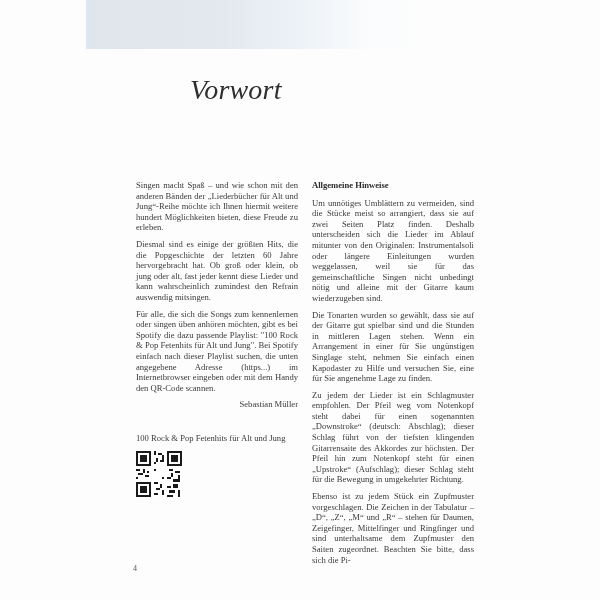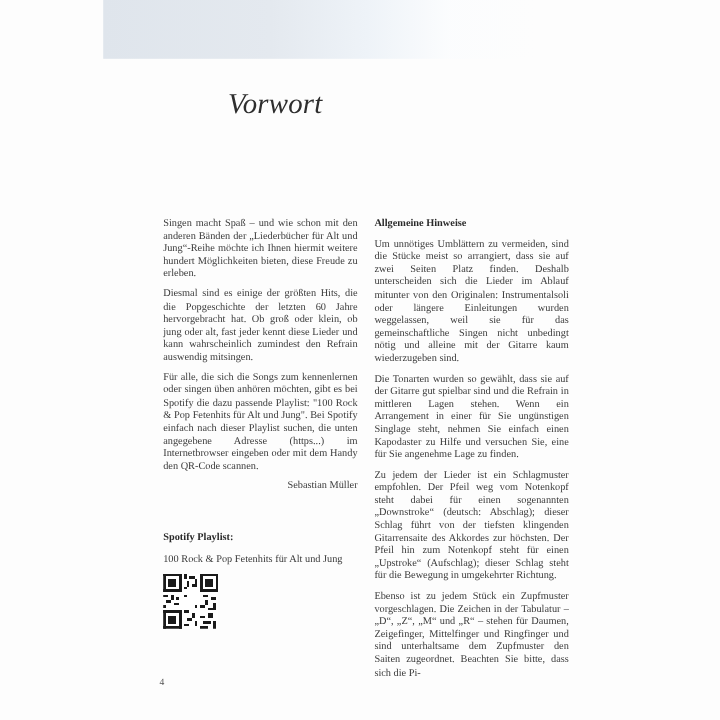--- a/index.html
+++ b/index.html
@@ -1,20 +1,20 @@
 <!DOCTYPE html>
 <html><head>
 <meta charset="utf-8">
 <style>
   html, body { margin:0; padding:0; }
   body { width:600px; height:600px; background:#fdfdfd; position:relative; overflow:hidden;
          font-family:"Liberation Serif", "DejaVu Serif", serif; color:#3a3a3a; }
   .top-band { position:absolute; left:86px; top:0; width:400px; height:49px;
     background:linear-gradient(90deg, #dfe5ec 0%, #e4e9ef 35%, #eef3f8 55%, rgba(250,252,254,0.6) 72%, rgba(253,253,253,0) 90%); }
-  .title { position:absolute; left:190px; top:74px; font-style:italic; font-size:24px; color:#2e2e2e; letter-spacing:0.2px; }
+  .title { position:absolute; left:190px; top:74px; font-style:italic; font-size:28px; color:#2e2e2e; letter-spacing:0.2px; }
   .col { position:absolute; font-size:8.6px; line-height:10.6px; text-align:justify;margin-top:40px; }
   .col p { margin:0 0 6px 0; }
   .col-left { left:136px; top:140px; width:162px; }
   .col-right { left:312px; top:140px; width:162px;font-family:Liberation Serif, serif; }
   .heading { font-weight:bold; margin-bottom:7px !important; font-size:8.6px; color:#2a2a2a; }
   .signature { text-align:right; margin-top:2px !important; }
   .spotify-block { position:absolute; left:136px; top:433px; width:170px; font-size:8.6px; line-height:10.6px; }
   .spotify-block .heading { margin-bottom:8px !important; }
   .playlist-name { margin:0 0 7px 0; }
   .qr { width:46px; height:46px; display:block; }
@@ -28,21 +28,20 @@
 <div class="title">Vorwort</div>
 
 <div class="col col-left">
   <p>Singen macht Spaß – und wie schon mit den anderen Bänden der „Liederbücher für Alt und Jung“-Reihe möchte ich Ihnen hiermit weitere hundert Möglichkeiten bieten, diese Freude zu erleben.</p>
   <p>Diesmal sind es einige der größten Hits, die die Popgeschichte der letzten 60 Jahre hervorgebracht hat. Ob groß oder klein, ob jung oder alt, fast jeder kennt diese Lieder und kann wahrscheinlich zumindest den Refrain auswendig mitsingen.</p>
   <p>Für alle, die sich die Songs zum kennenlernen oder singen üben anhören möchten, gibt es bei Spotify die dazu passende Playlist: "100 Rock &amp; Pop Fetenhits für Alt und Jung". Bei Spotify einfach nach dieser Playlist suchen, die unten angegebene Adresse (https...) im Internetbrowser eingeben oder mit dem Handy den QR-Code scannen.</p>
   <p class="signature">Sebastian Müller</p>
 </div>
 
 <div class="spotify-block">
-  <p class="heading">Spotify Playlist:</p>
   <p class="playlist-name">100 Rock &amp; Pop Fetenhits für Alt und Jung</p>
   <svg class="qr" viewBox="0 0 21 21" shape-rendering="crispEdges">
     <rect width="21" height="21" fill="#fff"></rect>
     <g fill="#1a1a1a">
       <rect x="0" y="0" width="7" height="1"></rect>
         <rect x="0" y="6" width="7" height="1"></rect>
         <rect x="0" y="0" width="1" height="7"></rect>
         <rect x="6" y="0" width="1" height="7"></rect>
         <rect x="2" y="2" width="3" height="3"></rect>
       <rect x="14" y="0" width="7" height="1"></rect>
@@ -85,18 +84,18 @@
         <rect x="14" y="20" width="3" height="1"></rect>
       <rect x="8" y="8" width="1" height="1"></rect>
         <rect x="12" y="12" width="1" height="1"></rect>
     </g>
   </svg>
 </div>
 
 <div class="col col-right">
   <p class="heading">Allgemeine Hinweise</p>
   <p>Um unnötiges Umblättern zu vermeiden, sind die Stücke meist so arrangiert, dass sie auf zwei Seiten Platz finden. Deshalb unterscheiden sich die Lieder im Ablauf mitunter von den Originalen: Instrumentalsoli oder längere Einleitungen wurden weggelassen, weil sie für das gemeinschaftliche Singen nicht unbedingt nötig und alleine mit der Gitarre kaum wiederzugeben sind.</p>
-  <p>Die Tonarten wurden so gewählt, dass sie auf der Gitarre gut spielbar sind und die Refrain in mittleren Lagen stehen. Wenn ein Arrangement in einer für Sie ungünstigen Singlage steht, nehmen Sie einfach einen Kapodaster zu Hilfe und versuchen Sie, eine für Sie angenehme Lage zu finden.</p>
+  <p>Die Tonarten wurden so gewählt, dass sie auf der Gitarre gut spielbar sind und die Stunden in mittleren Lagen stehen. Wenn ein Arrangement in einer für Sie ungünstigen Singlage steht, nehmen Sie einfach einen Kapodaster zu Hilfe und versuchen Sie, eine für Sie angenehme Lage zu finden.</p>
   <p>Zu jedem der Lieder ist ein Schlagmuster empfohlen. Der Pfeil weg vom Notenkopf steht dabei für einen sogenannten „Downstroke“ (deutsch: Abschlag); dieser Schlag führt von der tiefsten klingenden Gitarrensaite des Akkordes zur höchsten. Der Pfeil hin zum Notenkopf steht für einen „Upstroke“ (Aufschlag); dieser Schlag steht für die Bewegung in umgekehrter Richtung.</p>
   <p>Ebenso ist zu jedem Stück ein Zupfmuster vorgeschlagen. Die Zeichen in der Tabulatur – „D“, „Z“, „M“ und „R“ – stehen für Daumen, Zeigefinger, Mittelfinger und Ringfinger und sind unterhaltsame dem Zupfmuster den Saiten zugeordnet. Beachten Sie bitte, dass sich die Pi-</p>
 </div>
 
 <div class="page-number">4</div>
 
 </body></html>

